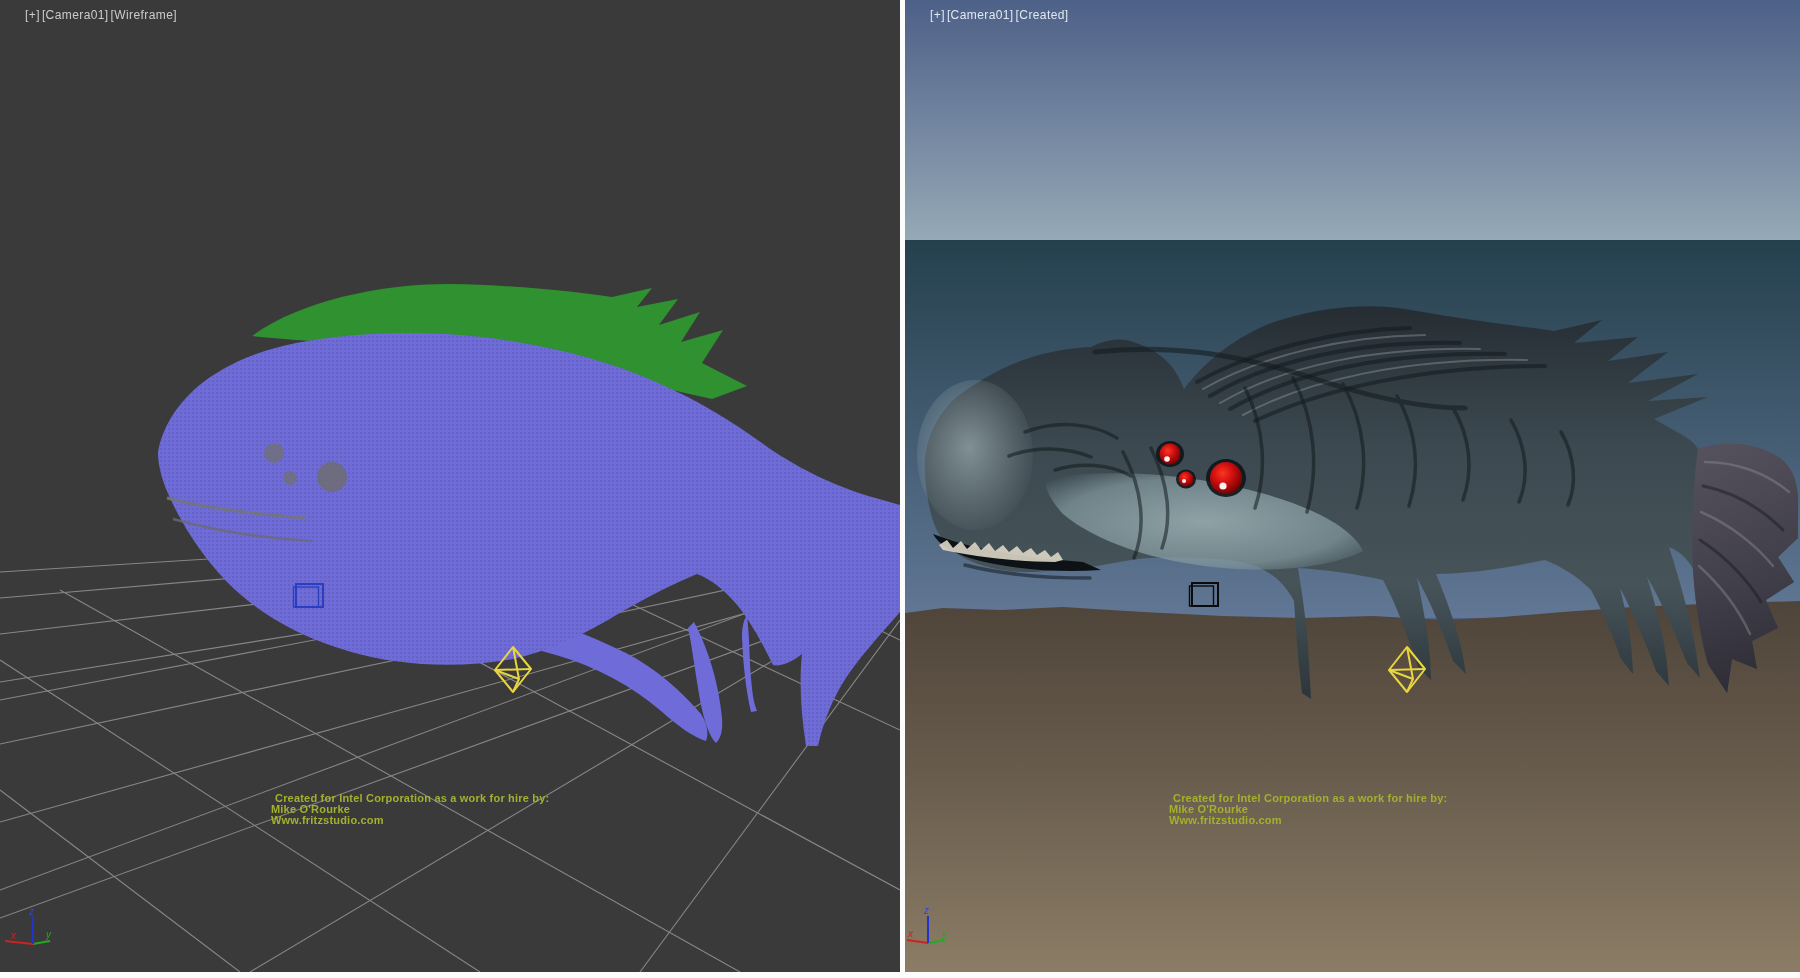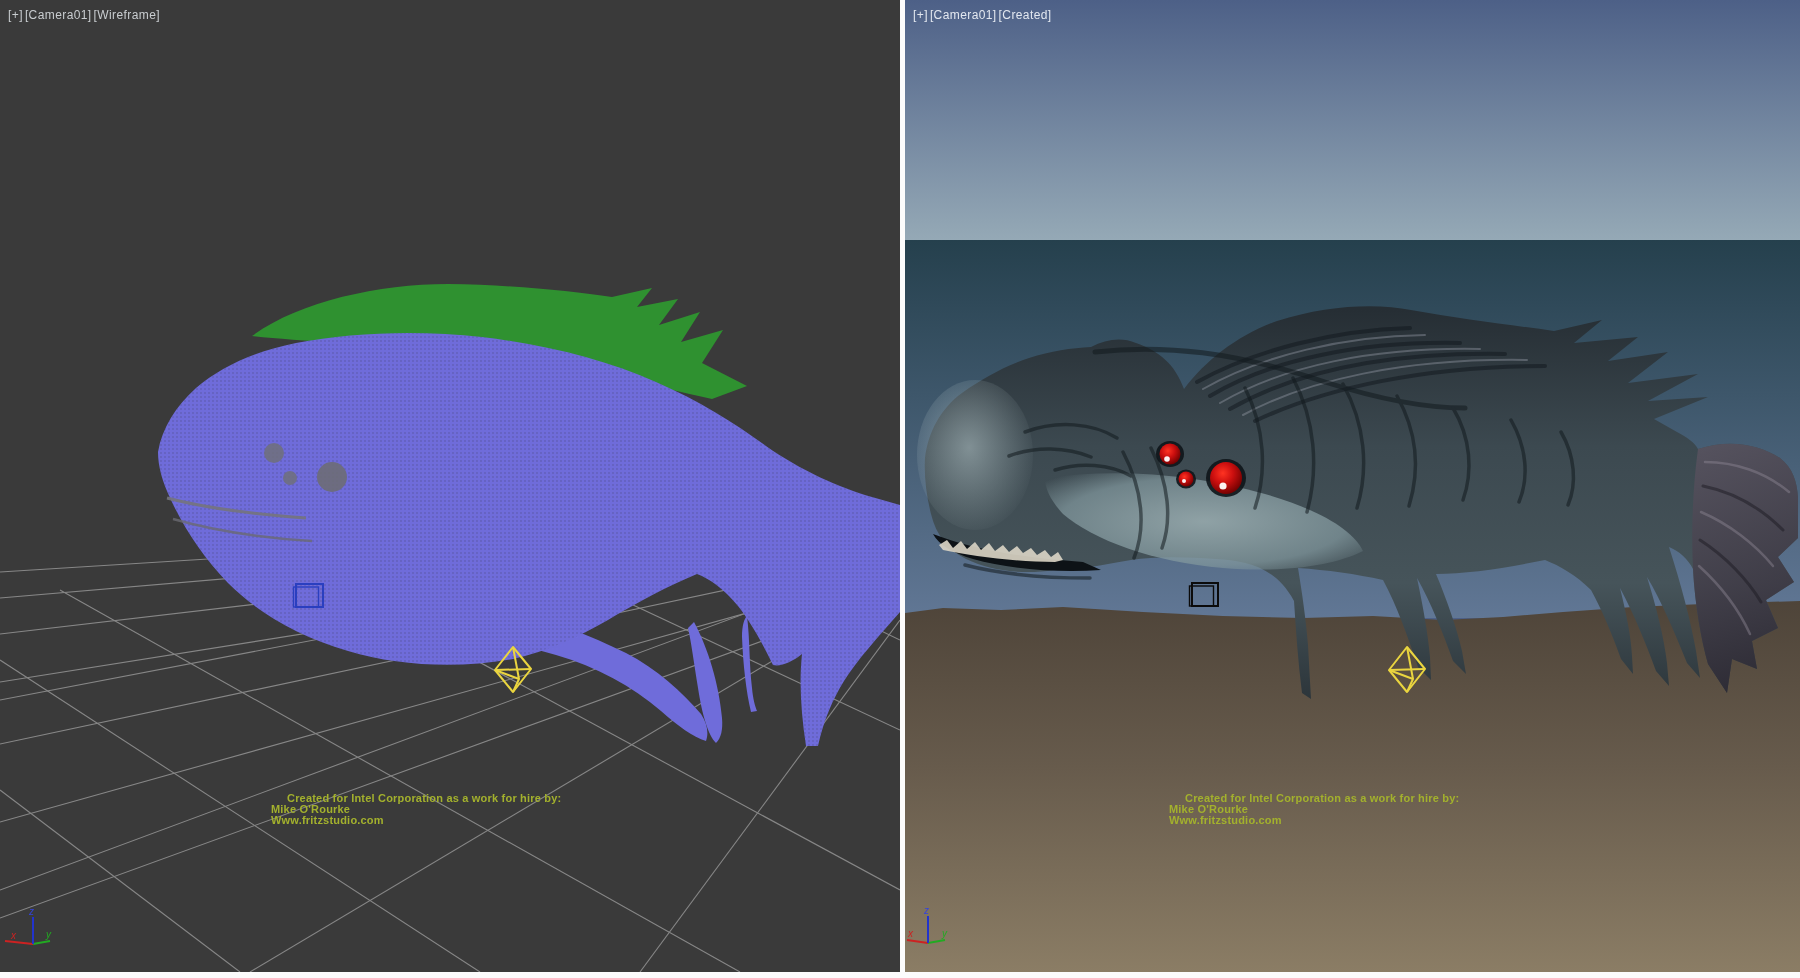--- a/index.html
+++ b/index.html
@@ -3,30 +3,30 @@
 <meta charset="utf-8">
 <style>
   html,body{margin:0;padding:0;background:#fff}
   .stage{position:relative;width:1800px;height:978px;background:#fcfcfc;overflow:hidden;
          font-family:"Liberation Sans","DejaVu Sans",sans-serif}
   .vp{position:absolute;top:0;height:972px;overflow:hidden}
   .vp-left{left:0;width:900px;background:#3a3a3a}
   .vp-right{left:905px;width:895px;background:#4d6087}
   .divider{position:absolute;left:900px;top:0;width:5px;height:978px;background:#fcfcfc}
   svg.scene{position:absolute;left:0;top:0;display:block}
-  .vp-label{position:absolute;top:8px;left:8px;font-size:12px;letter-spacing:.4px;
+  .vp-label{position:absolute;top:8px;left:25px;font-size:12px;letter-spacing:.4px;
             user-select:none;white-space:nowrap}
   .vp-left .vp-label{color:#c9cdd0}
   .vp-right .vp-label{color:#e3e8f0}
   .vp-label span{margin-right:2px;cursor:pointer}
   .credit{position:absolute;font-size:11px;line-height:11px;font-weight:bold;
           color:#a3b12d;letter-spacing:.2px;white-space:nowrap}
   .vp-left .credit{left:271px;top:793px}
   .vp-right .credit{left:264px;top:793px}
-  .credit .l1{margin-left:16px}
+  .credit .l1{margin-left:4px}
 </style>
 </head>
 <body>
 
 <div class="stage">
 
   <section class="vp vp-left">
     <svg class="scene" width="900" height="972" viewBox="0 0 900 972">
       <defs>
         <pattern id="speck" width="4" height="4" patternUnits="userSpaceOnUse">

